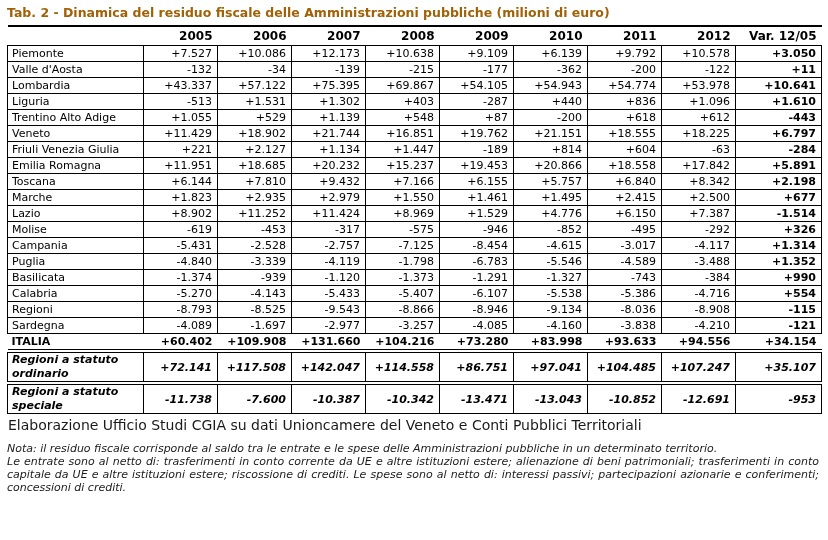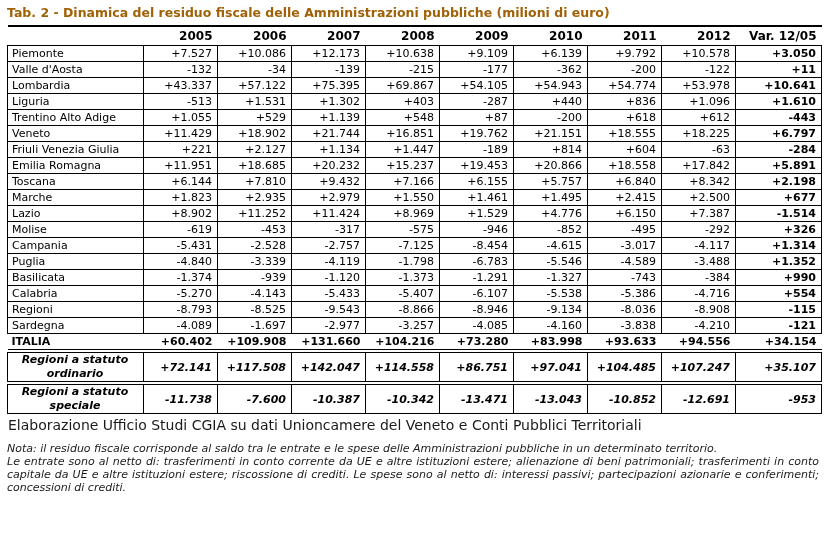--- a/index.html
+++ b/index.html
@@ -42,21 +42,21 @@
     border-left:0; border-right:0;
     font-weight:bold;
     margin-top:44px;
   }
 
   table.totbox { margin-top:2px; }
   table.totbox td {
     height:28px; vertical-align:middle;
     font-weight:bold; font-style:italic;
   }
-  table.totbox td.name { white-space:normal; line-height:14px;text-align:center; }
+  table.totbox td.name { white-space:normal; line-height:14px; }
 
   .source {
     font-size:14px; color:#1a1a1a;
     margin:3px 0 9px 1px;
   }
   .notes {
     font-size:11px; font-style:italic; color:#1a1a1a;
     line-height:13px; text-align:justify; margin-right:2px;
   }
   .notes p { margin:0; }

